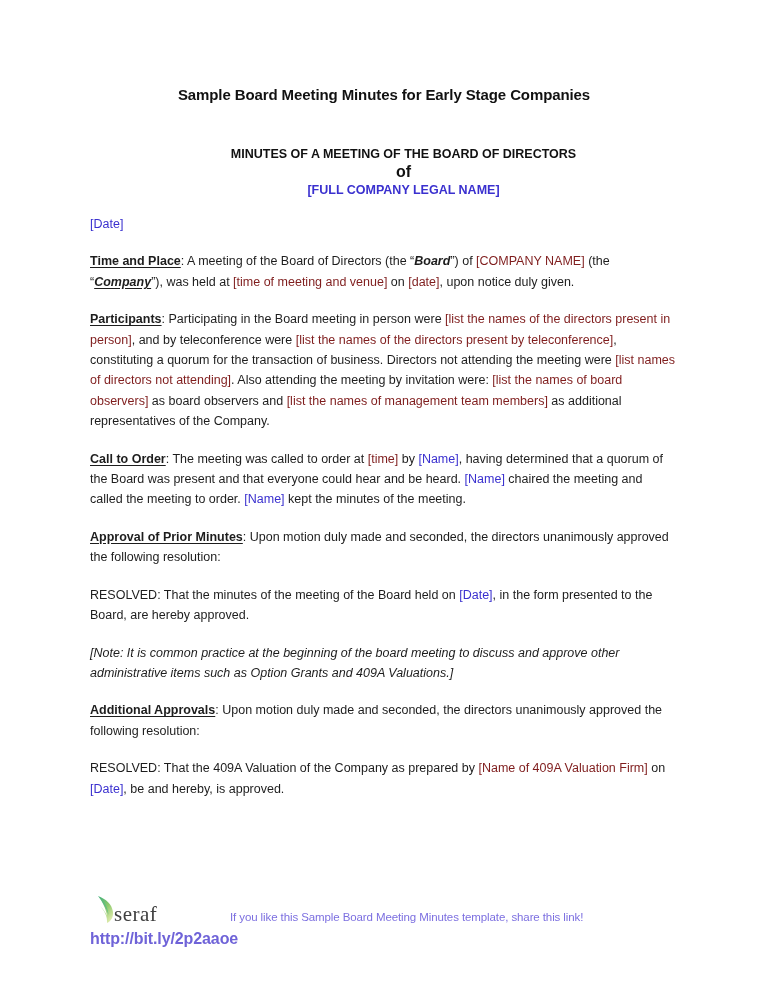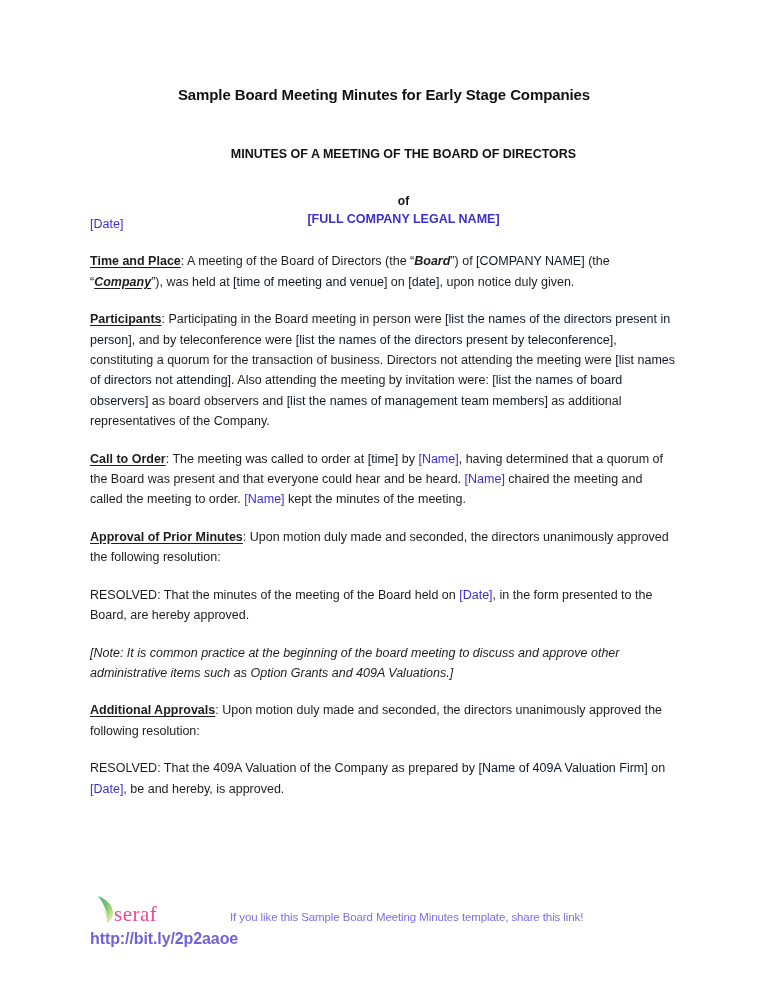--- a/index.html
+++ b/index.html
@@ -40,23 +40,22 @@
     left: 0; right: 0;
     top: 145px;
     text-align: center;
     font-size: 12.5px;
     font-weight: bold;
     line-height: 18px;
     color: #111111;
     padding-left: 39px;
   }
   .heading-block .of {
-    font-size: 12px;
-    font-weight: bold;
-    margin-top: 29px;
+    font-size: 16px;
+    font-weight: bold;
   }
 
   .body {
     position: absolute;
     left: 90px;
     top: 214px;
     width: 588px;
     font-size: 12.5px;
     line-height: 20.4px;
     color: #1d1d1d;
@@ -77,21 +76,21 @@
     font-weight: bold;
     font-style: italic;
   }
   .bi-u {
     font-weight: bold;
     font-style: italic;
     text-decoration: underline;
     text-underline-offset: 2px;
   }
 
-  .ph   { color: #0f172a; }   
+  .ph   { color: #7f1d1d; }   
   .ph-d { color: #3a30cf; }   
 
   .note {
     font-style: italic;
   }
 
   
   .footer {
     position: absolute;
     left: 90px;
@@ -106,21 +105,21 @@
     width: 100px;
     height: 40px;
   }
   .logo svg { display: block; }
   .logo-word {
     position: absolute;
     left: 22px;
     top: 12px;
     font-family: "Liberation Serif", serif;
     font-size: 21px;
-    color: #ec4899;
+    color: #404040;
     letter-spacing: 0.5px;
   }
   .footer-note {
     position: absolute;
     left: 140px;
     top: 23px;
     font-size: 11.5px;
     font-weight: normal;
     color: #7c6fe0;
     white-space: nowrap;

